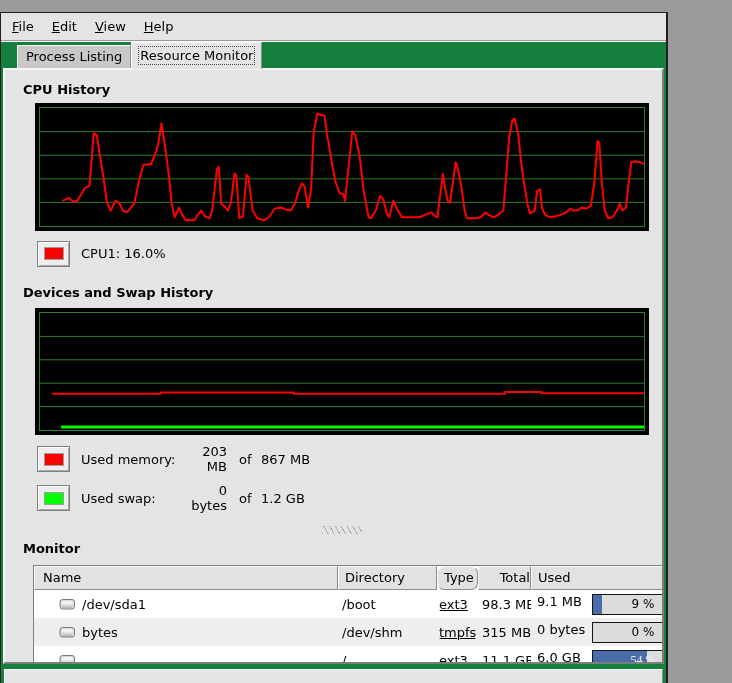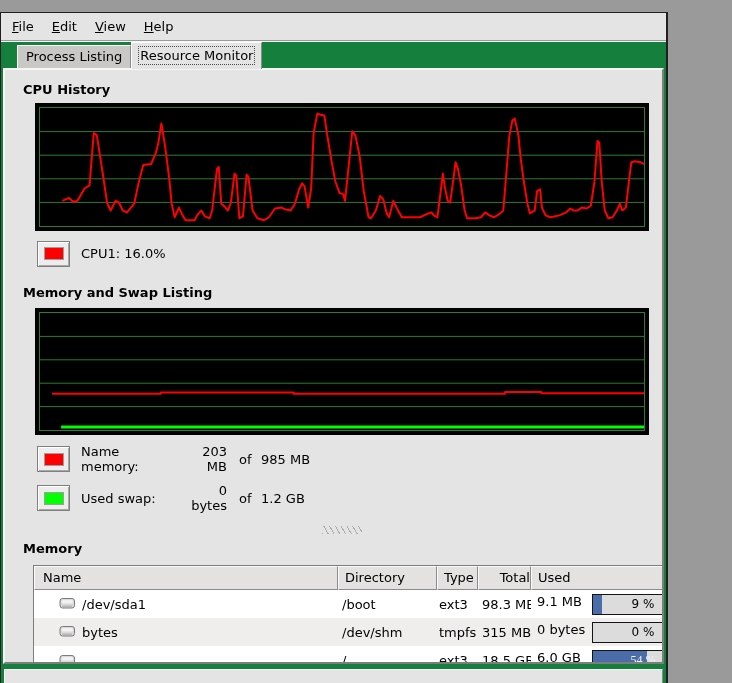--- a/index.html
+++ b/index.html
@@ -91,29 +91,29 @@
     background:#fff; display:flex;
   }
   .table-main { flex:1; display:flex; flex-direction:column; overflow:hidden; }
   .thead { display:flex; height:24px; flex:0 0 24px; }
   .th {
     background:#e4e2e0; border:1px solid; border-color:#fbfbfb #8c8c8c #8c8c8c #fbfbfb;
     padding:3px 0 0 6px; overflow:hidden; white-space:nowrap;
   }
   .col-name { width:304px; flex:0 0 304px; }
   .col-dir  { width:99px;  flex:0 0 99px; }
-  .col-type { width:41px;  flex:0 0 41px; }
+  .col-type { width:41px;  flex:0 0 41px;border-radius:7px; }
   .col-total{ width:53px;  flex:0 0 53px;text-align:right; }
   .col-used { flex:1; }
   .tr { display:flex; height:28px; flex:0 0 28px; align-items:center; background:#fff; }
   .tr.alt { background:#efeeed; }
   .td { overflow:hidden; white-space:nowrap; padding-left:4px; }
-  .td.col-name { display:flex; align-items:flex-start; padding-left:25px; }
+  .td.col-name { display:flex; align-items:center; padding-left:25px; }
   .td.col-name svg { margin-right:6px; flex:0 0 auto; }
-  .td.col-type { padding-left:2px; }
+  .td.col-type { padding-left:2px;text-decoration:underline; }
   .td.col-used { display:flex; align-items:flex-start; padding-left:6px; }
   .bar {
     margin-left:auto; margin-right:3px;
     width:102px; height:21px; position:relative;
     border:1px solid #141414; background:#dcdcdc;
   }
   .bar-fill { position:absolute; left:0; top:0; bottom:0; width:0; background:#4a6da9; }
   .bar-label { position:absolute; inset:0; text-align:center; line-height:19px; font-size:12px; }
 
   
@@ -170,60 +170,60 @@
           </svg>
       </div>
     </div>
     <div class="legend-row">
       <span class="swatch-btn">
         <span class="swatch" style="background: rgb(255, 0, 0);"></span>
       </span>
       <span class="legend-text">CPU1: 16.0%</span>
     </div>
 
-    <div class="section-title" style="margin-top:18px;">Memory and Swap Listing</div>
+    <div class="section-title" style="margin-top:18px;">Devices and Swap History</div>
     <div class="graph mem" style="margin-top:6px;">
       <div class="plot">
         <svg viewBox="0 0 100 100" preserveAspectRatio="none">
             <line x1="0" x2="100" y1="80" y2="80" stroke="#2d7d2d" stroke-width="1" vector-effect="non-scaling-stroke"></line>
             <line x1="0" x2="100" y1="60" y2="60" stroke="#2d7d2d" stroke-width="1" vector-effect="non-scaling-stroke"></line>
             <line x1="0" x2="100" y1="40" y2="40" stroke="#2d7d2d" stroke-width="1" vector-effect="non-scaling-stroke"></line>
             <line x1="0" x2="100" y1="20" y2="20" stroke="#2d7d2d" stroke-width="1" vector-effect="non-scaling-stroke"></line>
             <polyline points="2,69 20,69 20,68 42,68 42,69 77,69 77,67.5 83,67.5 83,68.5 100,68.5" fill="none" stroke="#ff0000" stroke-width="2" vector-effect="non-scaling-stroke" stroke-linejoin="round"></polyline>
             <polyline points="3.5,97.5 100,97.5" fill="none" stroke="#00ff00" stroke-width="3" vector-effect="non-scaling-stroke" stroke-linejoin="round"></polyline>
           </svg>
       </div>
     </div>
     <div class="mem-legend">
       <span class="swatch-btn">
         <span class="swatch" style="background: rgb(255, 0, 0);"></span>
       </span>
         <span></span>
-      <span>Name memory:</span>
+      <span>Used memory:</span>
       <span class="val">203 MB</span>
         <span></span>
       <span>of</span>
         <span></span>
-      <span>985 MB</span>
+      <span>867 MB</span>
 
       <span class="swatch-btn">
         <span class="swatch" style="background: rgb(0, 255, 0);"></span>
       </span>
         <span></span>
       <span>Used swap:</span>
       <span class="val">0 bytes</span>
         <span></span>
       <span>of</span>
         <span></span>
       <span>1.2 GB</span>
     </div>
 
     <div class="pane-grip"></div>
 
-    <div class="section-title devices-title">Memory</div>
+    <div class="section-title devices-title">Monitor</div>
 
     <div class="table-frame">
       <div class="table-main">
         <div class="thead">
           <div class="th col-name" style="padding-left:8px;">Name</div>
           <div class="th col-dir">Directory</div>
           <div class="th col-type">Type</div>
           <div class="th col-total">Total</div>
           <div class="th col-used">Used</div>
         </div>
@@ -273,21 +273,21 @@
         <div class="tr">
           <div class="td col-name">
             <svg width="17" height="13" viewBox="0 0 17 13">
                 <rect x="1" y="1.5" width="14.5" height="9.5" rx="2.5" fill="#d9d9d9" stroke="#7c7c7c"></rect>
                 <rect x="2.5" y="3" width="11.5" height="3.5" rx="1.5" fill="#f2f2f2"></rect>
                 <rect x="3" y="8.5" width="10" height="1.5" fill="#b9b9b9"></rect>
               </svg>
           </div>
           <div class="td col-dir">/</div>
           <div class="td col-type">ext3</div>
-          <div class="td col-total">18.5 GB</div>
+          <div class="td col-total">11.1 GB</div>
           <div class="td col-used">
             <span>6.0 GB</span>
             <div class="bar">
               <div class="bar-fill" style="width: 54%;"></div>
               <div class="bar-label" style="color: rgb(242, 242, 242); font-family: Liberation Serif, serif;">54 %</div>
             </div>
           </div>
         </div>
       </div>
 

